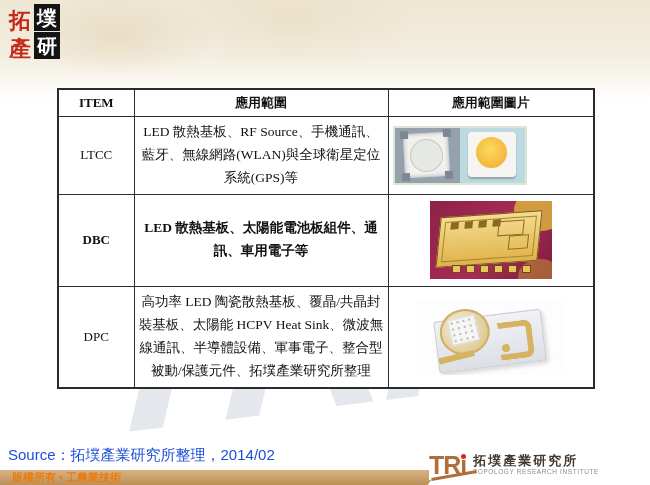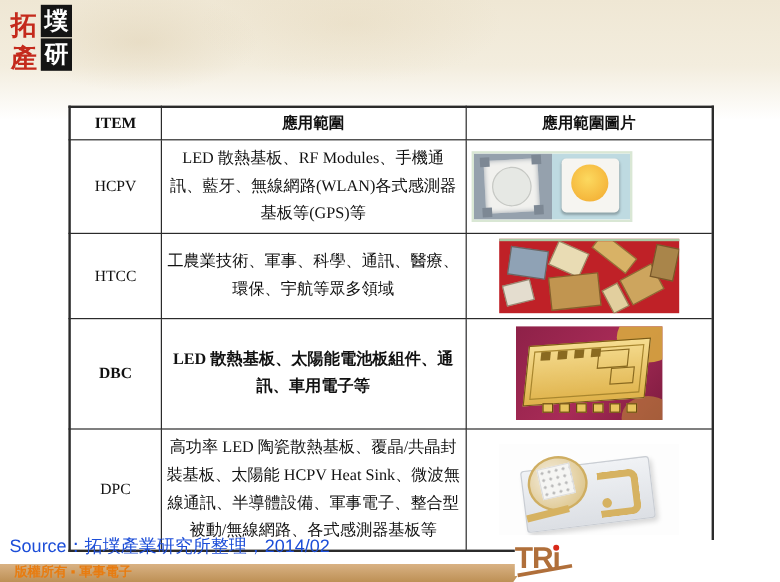--- a/index.html
+++ b/index.html
@@ -147,52 +147,42 @@
         <col class="col-photo">
       </colgroup>
     <tbody>
         <tr class="hrow">
       <td class="peach hdr">ITEM</td>
       <td class="peach hdr">應用範圍</td>
       <td class="peach hdr">應用範圍圖片</td>
     </tr>
 
     <tr class="r1">
-      <td class="peach">HCPV</td>
-      <td class="scope">LED 散熱基板、RF Modules、手機通訊、藍牙、無線網路(WLAN)各式感測器基板等(GPS)等</td>
+      <td class="peach">LTCC</td>
+      <td class="scope">LED 散熱基板、RF Source、手機通訊、藍牙、無線網路(WLAN)與全球衛星定位系統(GPS)等</td>
       <td class="photocell">
         <span class="ph ltcc">
           <span class="lhalf">
             <span class="pkg1">
                   <span class="cav"></span>
               <span class="nib" style="left:-3px;top:-3px;"></span>
               <span class="nib" style="right:-3px;top:-3px;"></span>
               <span class="nib" style="left:-3px;bottom:-3px;"></span>
               <span class="nib" style="right:-3px;bottom:-3px;"></span>
             </span>
           </span>
           <span class="rhalf">
             <span class="pkg2">
                   <span class="phos"></span>
                 </span>
           </span>
         </span>
       </td>
     </tr>
 
-    <tr class="r2">
-      <td class="peach">HTCC</td>
-      <td class="scope">工農業技術、軍事、科學、通訊、醫療、環保、宇航等眾多領域</td>
-      <td class="photocell">
-        <span class="ph htcc">
-          <i class="c1"></i><i class="c2"></i><i class="c3"></i><i class="c4"></i>
-          <i class="c5"></i><i class="c6"></i><i class="c7"></i><i class="c8"></i>
-        </span>
-      </td>
-    </tr>
 
     <tr class="r3">
       <td class="peach">DBC</td>
       <td class="scope">LED 散熱基板、太陽能電池板組件、通訊、車用電子等</td>
       <td class="photocell">
         <span class="ph dbc">
           <span class="blob"></span><span class="blob2"></span>
           <span class="sub">
             <span class="inner"></span>
             <span class="sq" style="left:10px;"></span>
@@ -204,44 +194,48 @@
           </span>
           <span class="bump" style="left:22px;"></span><span class="bump" style="left:36px;"></span>
           <span class="bump" style="left:50px;"></span><span class="bump" style="left:64px;"></span>
           <span class="bump" style="left:78px;"></span><span class="bump" style="left:92px;"></span>
         </span>
       </td>
     </tr>
 
     <tr class="r4">
       <td class="peach">DPC</td>
-      <td class="scope">高功率 LED 陶瓷散熱基板、覆晶/共晶封裝基板、太陽能 HCPV Heat Sink、微波無線通訊、半導體設備、軍事電子、整合型被動/無線網路、各式感測器基板等</td>
+      <td class="scope">高功率 LED 陶瓷散熱基板、覆晶/共晶封裝基板、太陽能 HCPV Heat Sink、微波無線通訊、半導體設備、軍事電子、整合型被動/保護元件、拓墣產業研究所整理</td>
       <td class="photocell">
         <span class="ph dpc">
           <span class="base">
             <span class="lens"></span>
             <span class="chip"></span>
             <span class="tr"></span>
             <span class="dot"></span>
             <span class="tail"></span>
           </span>
         </span>
       </td>
     </tr>
   </tbody>
     </table>
 
   <div class="source">Source：拓墣產業研究所整理，2014/02</div>
 
   <div class="bar">
     <span class="swoosh"></span>
-    <span class="copyright">版權所有 ▪ 軍事電子</span>
+    <span class="copyright">版權所有 ▪ 工農業技術</span>
   </div>
 
   <div class="trilogo">
     <span class="abbr">
       <span>TRi</span>
       <span class="idot"></span>
       <span class="swash"></span>
     </span>
+    <span class="txt">
+      <span class="cn">拓墣產業研究所</span>
+      <span class="en">TOPOLOGY RESEARCH INSTITUTE</span>
+    </span>
   </div>
 
 </div>
 
 </body></html>

